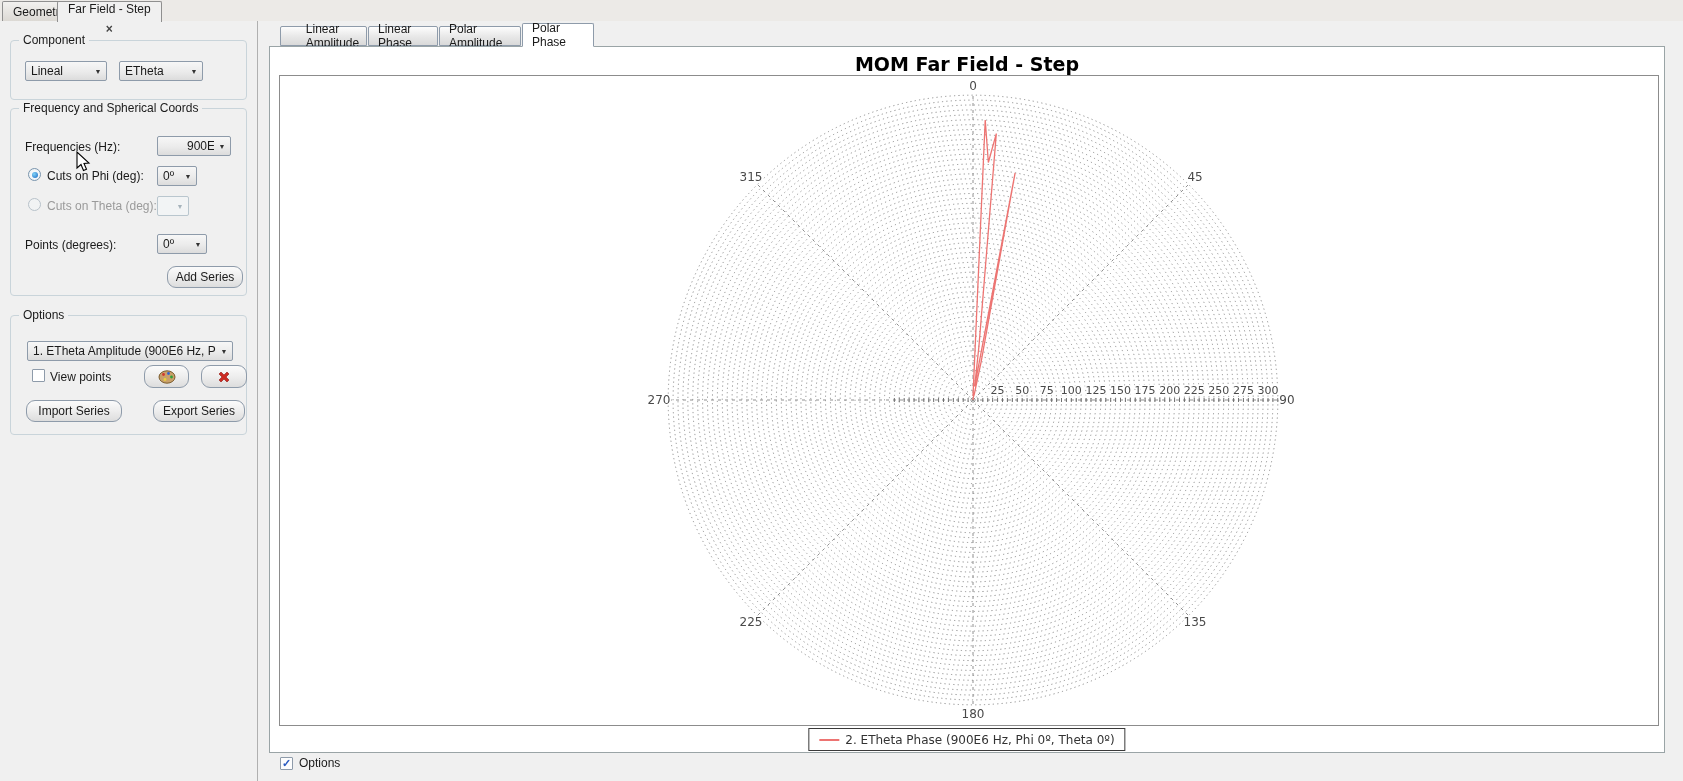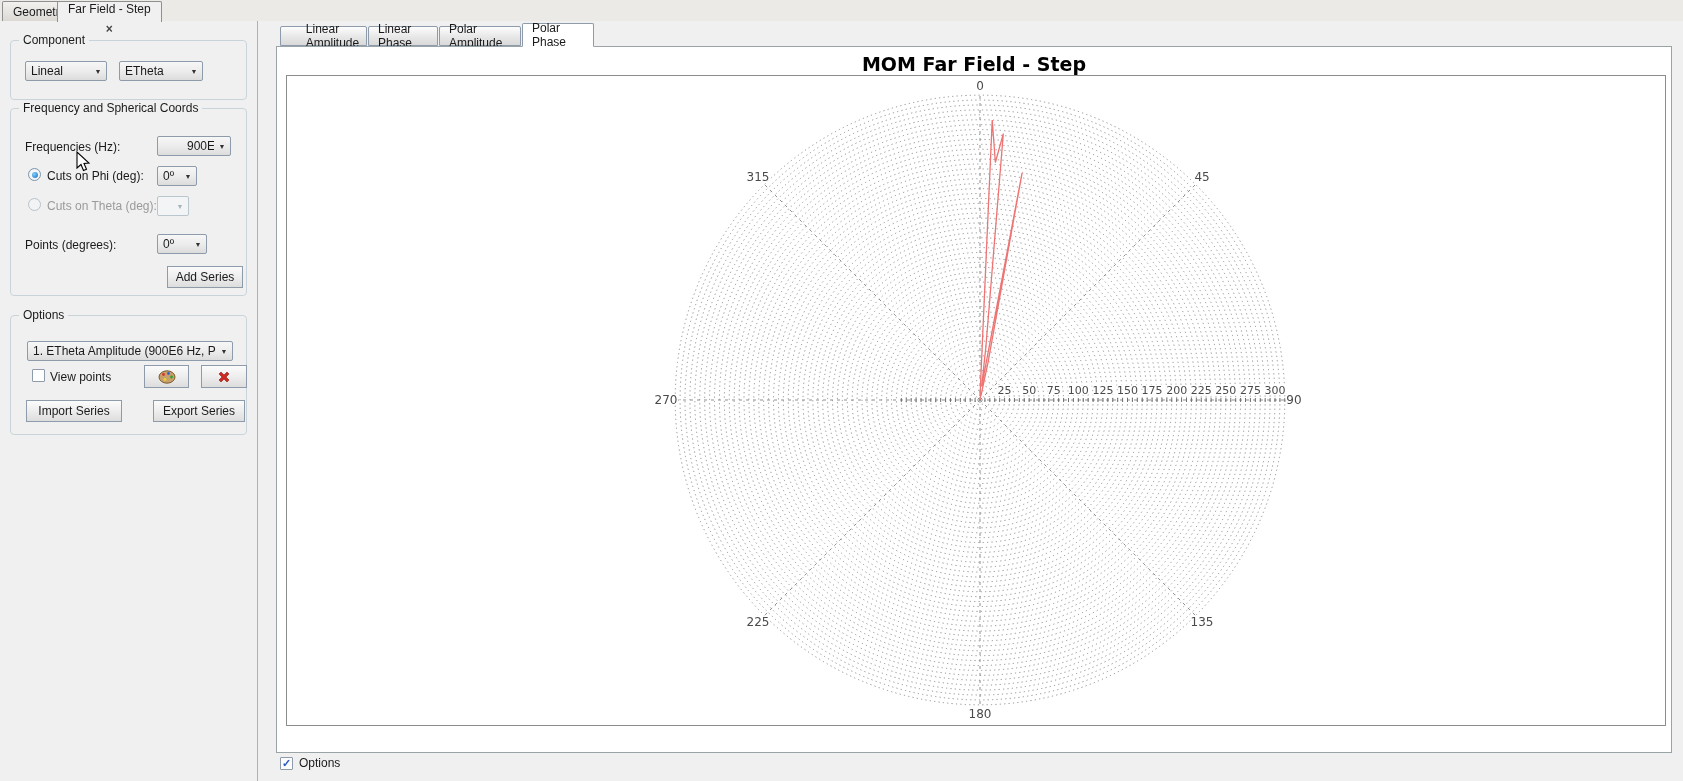--- a/index.html
+++ b/index.html
@@ -27,33 +27,33 @@
   .combo-arrow { width:16px; text-align:center; font-size:7px; color:#333; flex:0 0 16px; }
   .combo.disabled { background:#f2f4f5; border-color:#b9c6ce; }
   .combo.disabled .combo-arrow { color:#a6b3bb; }
 
   .radio { position:absolute; width:13px; height:13px; border-radius:50%; border:1px solid #7a95ad; background:radial-gradient(#ffffff,#e8eef3); }
   .radio.checked::after { content:""; position:absolute; left:2.5px; top:2.5px; width:6px; height:6px; border-radius:50%;
                           background:radial-gradient(circle at 35% 35%, #7fd3f7, #1a66c4); }
   .radio.disabled { border-color:#b8c2ca; background:#f1f3f4; }
 
   .btn { position:absolute; display:flex; align-items:center; justify-content:center; font-size:12px; color:#1a1a1a;
-         border:1px solid #8e9baa; border-radius:0; background:linear-gradient(#fbfbfb,#eeeeee 48%,#dddddd); }
+         border:1px solid #8e9baa; border-radius:9px; background:linear-gradient(#fbfbfb,#eeeeee 48%,#dddddd); }
 
   .checkbox { position:absolute; width:13px; height:13px; border:1px solid #8e9baa; border-radius:1px; background:#fdfdfd;
               display:flex; align-items:center; justify-content:center; font-size:11px; color:#2a5bc0; font-weight:bold; }
 
   
   .main { position:absolute; left:258px; top:21px; width:1425px; height:760px; background:#f0f0f0; }
   .chart-tab { position:absolute; height:20px; top:5px; display:flex; align-items:center; justify-content:center; padding:0 9px;
                font-size:12px; border:1px solid #8e9baa; border-radius:2px 2px 0 0;
                background:linear-gradient(#fdfdfd,#e9e9e9 50%,#d9d9d9); z-index:1; }
   .chart-tab.active { top:2px; height:24px; background:#ffffff; z-index:3; border-bottom:1px solid #ffffff; }
 
-  .page { position:absolute; left:18px; top:25px; width:1396px; height:707px; background:#ffffff; border:1px solid #9aa4a6; z-index:2; }
+  .page { position:absolute; left:11px; top:25px; width:1396px; height:707px; background:#ffffff; border:1px solid #9aa4a6; z-index:2; }
   .chart-title { position:absolute; left:0; top:6px; width:100%; text-align:center;
                  font-family:"DejaVu Sans", sans-serif; font-weight:bold; font-size:19px; color:#000; }
   .plot-frame { position:absolute; left:9px; top:28px; width:1380px; height:651px; border:1px solid #8c8c8c; background:#fff; }
   .legend-box { position:absolute; top:681px; left:50%; transform:translateX(-50%); height:23px; border:1px solid #3a3a3a;
                 background:#fff; display:flex; align-items:center; gap:6px; padding:0 10px; white-space:nowrap;
                 font-family:"DejaVu Sans", sans-serif; font-size:12px; color:#333; }
   .legend-swatch { display:inline-block; width:20px; height:2px; background:#ed7472; }
 
   .bottom-options { position:absolute; left:22px; top:735px; display:flex; align-items:center; gap:6px; }
   .bottom-options .checkbox { position:relative; }
@@ -341,20 +341,24 @@
           <text font-family="&quot;DejaVu Sans&quot;, sans-serif" fill="#4a4a4a" stroke="#ffffff" stroke-width="3" paint-order="stroke" text-anchor="middle" x="1007" y="324" font-size="12" dominant-baseline="middle">90</text>
           <text font-family="&quot;DejaVu Sans&quot;, sans-serif" fill="#4a4a4a" stroke="#ffffff" stroke-width="3" paint-order="stroke" text-anchor="middle" x="915.0315292925759" y="546.0315292925759" font-size="12" dominant-baseline="middle">135</text>
           <text font-family="&quot;DejaVu Sans&quot;, sans-serif" fill="#4a4a4a" stroke="#ffffff" stroke-width="3" paint-order="stroke" text-anchor="middle" x="693" y="638" font-size="12" dominant-baseline="middle">180</text>
           <text font-family="&quot;DejaVu Sans&quot;, sans-serif" fill="#4a4a4a" stroke="#ffffff" stroke-width="3" paint-order="stroke" text-anchor="middle" x="470.9684707074241" y="546.031529292576" font-size="12" dominant-baseline="middle">225</text>
           <text font-family="&quot;DejaVu Sans&quot;, sans-serif" fill="#4a4a4a" stroke="#ffffff" stroke-width="3" paint-order="stroke" text-anchor="middle" x="379" y="324.00000000000006" font-size="12" dominant-baseline="middle">270</text>
           <text font-family="&quot;DejaVu Sans&quot;, sans-serif" fill="#4a4a4a" stroke="#ffffff" stroke-width="3" paint-order="stroke" text-anchor="middle" x="470.968470707424" y="101.96847070742413" font-size="12" dominant-baseline="middle">315</text>
           <polyline points="693,320.06666666666666 705.2243333091354,44.01673590168434 708.3565382872622,86.52934670516382 716.3112559935736,57.55112475039448 698.9347973248407,270.24327832579905 694.6777346275442,310.33594797907114 735.1115926824771,96.78617844376285 701.1778598388319,285.52619437113697 694.2769937222348,318.2398535579924 693.0343230659934,322.0336328661924 693,324" fill="none" stroke="#ed7472" stroke-width="1.3" stroke-linejoin="miter"></polyline>
         </svg>
     </div>
 
+    <div class="legend-box">
+      <span class="legend-swatch"></span>
+      <span>2. ETheta Phase (900E6 Hz, Phi 0º, Theta 0º)</span>
+    </div>
   </div>
 
   <div class="bottom-options">
     <span class="checkbox">✓</span>
     <span>Options</span>
   </div>
 </div>
 
 <svg class="cursor" width="16" height="22" viewBox="0 0 16 22">
   <path d="M1 1 L1 17 L5 13.5 L7.5 19.5 L10.5 18.2 L8 12.5 L13 12 Z" fill="#ffffff" stroke="#000000" stroke-width="1.1"></path>

